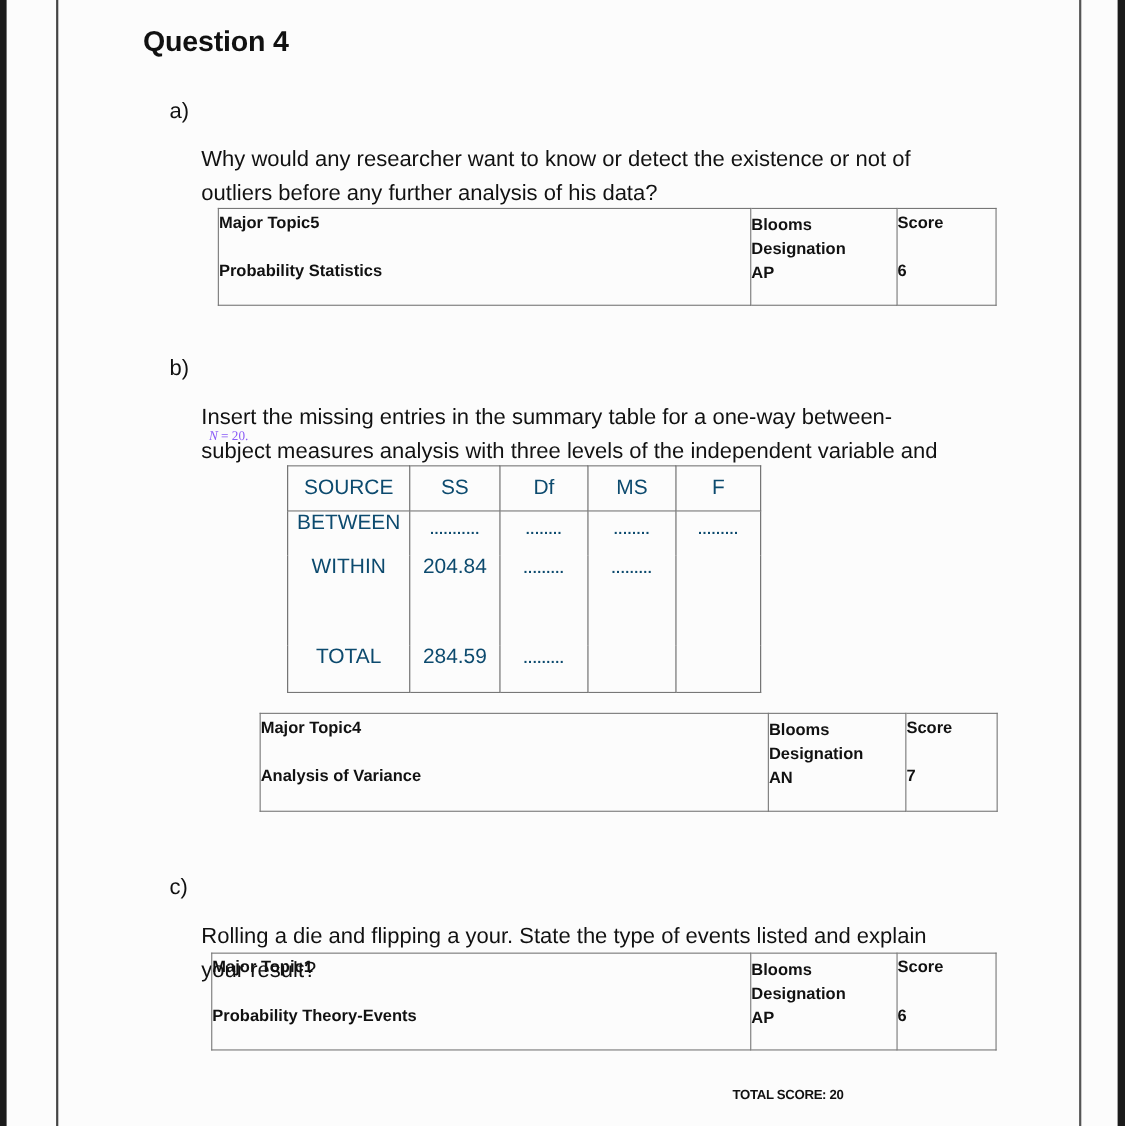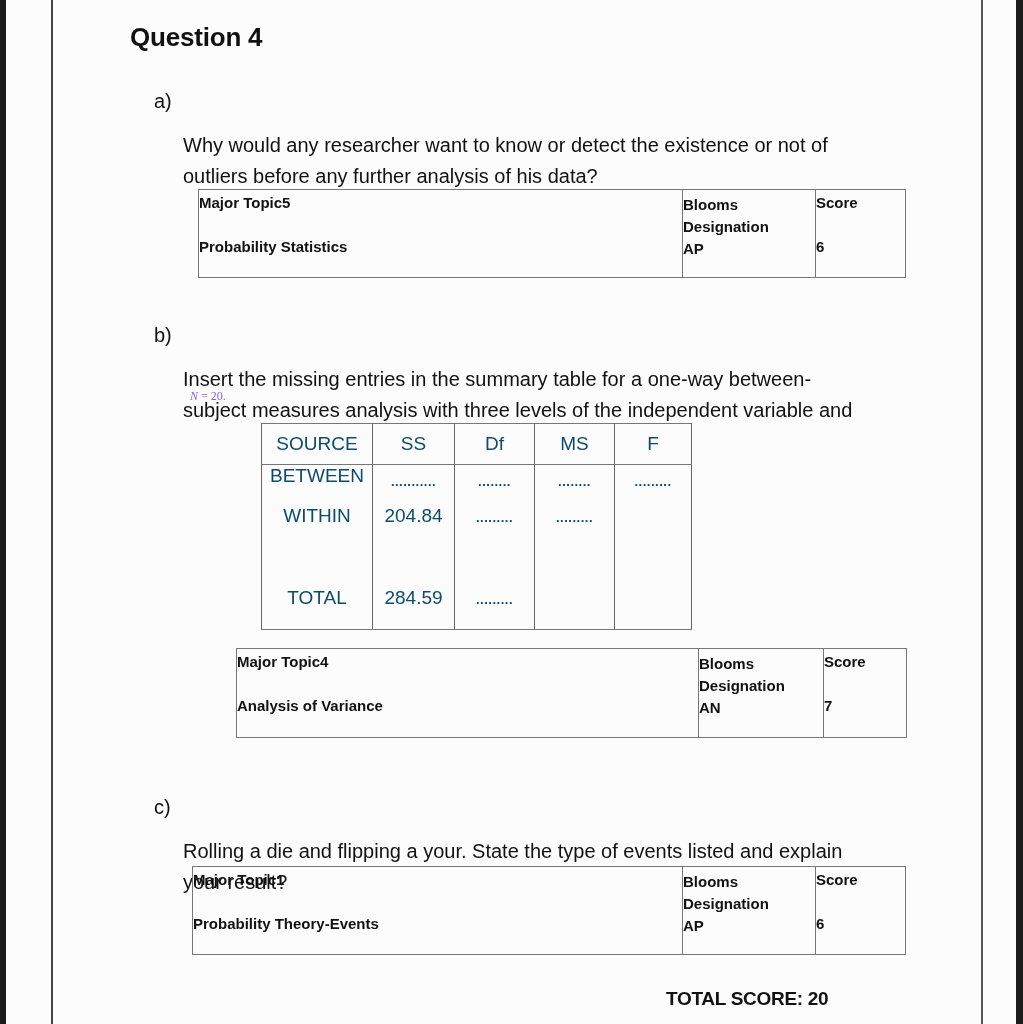--- a/index.html
+++ b/index.html
@@ -55,21 +55,21 @@
   table.anova td {
     border-left: 1.5px solid #666; border-right: 1.5px solid #666;
     text-align: center; padding: 0; vertical-align: top;
   }
   table.anova tr.hdr td { border-top: 1.5px solid #777; border-bottom: 1.5px solid #777; height: 40px; vertical-align: middle; }
   table.anova tr.last td { border-bottom: 1.5px solid #777; margin-top: 16px; }
   .dots { font-size: 13px; letter-spacing: 0.5px; font-weight: bold; }
 
   .total-score {
     position: absolute; left: 660px; top: 988px;
-    font-weight: bold; font-size: 19px; letter-spacing: -0.3px;
+    font-weight: bold; font-size: 12px; letter-spacing: -0.3px;
   }
 </style>
 </head>
 <body>
 
 <div class="page">
   <div class="margin-line-left"></div>
   <div class="margin-line-right"></div>
 
   <div class="q-title">Question 4</div>

